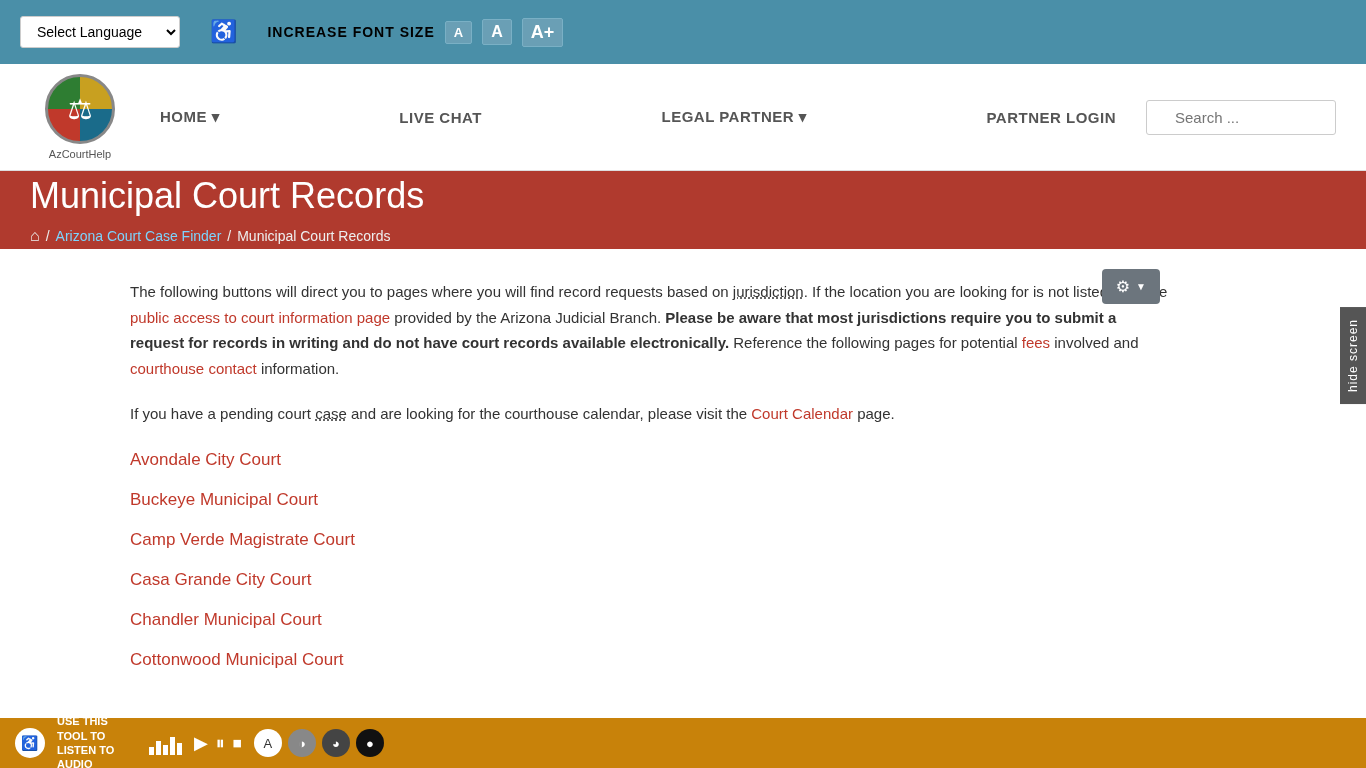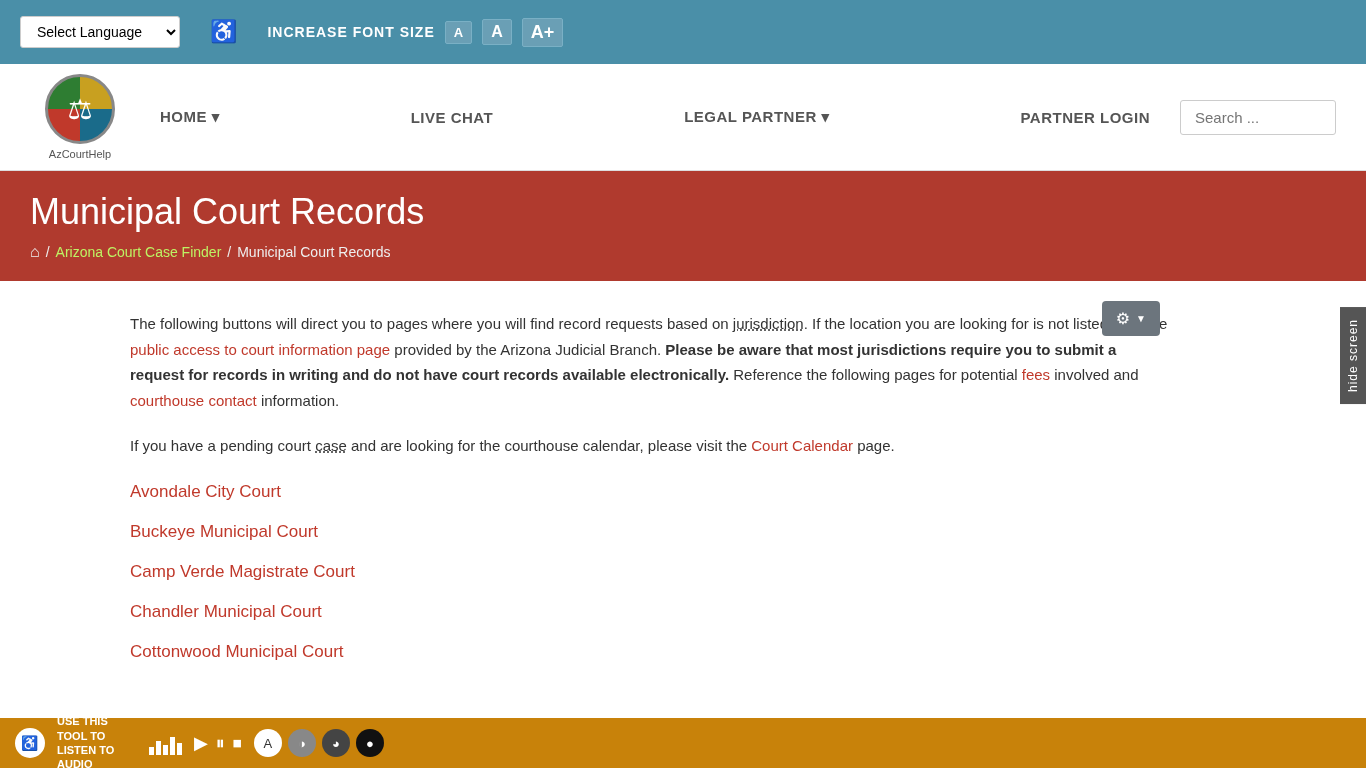--- a/index.html
+++ b/index.html
@@ -30,21 +30,21 @@
     .top-bar .font-size-section {
       display: flex;
       align-items: center;
       gap: 10px;
       color: #fff;
     }
     .top-bar .font-size-label {
       font-size: 14px;
       font-weight: bold;
       letter-spacing: 1px;
-      color: #ffffff;
+      color: #000000;
     }
     .font-btn {
       background: #6a9fb5;
       border: 1px solid #7ab0c5;
       color: #fff;
       padding: 3px 8px;
       cursor: pointer;
       font-weight: bold;
       border-radius: 2px;
       font-size: 13px;
@@ -105,46 +105,46 @@
       cursor: pointer;
       text-decoration: none;
       letter-spacing: 0.5px;
       display: flex;
       align-items: center;
       gap: 4px;
     }
     .search-box {
       border: 1px solid #ccc;
       border-radius: 3px;
-      padding: 8px 14px;
+      padding: 8px 28px;
       font-size: 15px;
-      width: 156px;
+      width: 190px;
       color: #aaa;
       background: #fff;
     }
 
     
     .page-banner {
       background: #b03a2e;
-      padding: 20px 30px;
+      padding: 4px 30px;
       color: #fff;
     }
     .page-title {
       font-size: 36px;
       font-weight: 300;
       margin-bottom: 10px;
     }
     .breadcrumb {
       display: flex;
       align-items: center;
       gap: 6px;
       font-size: 14px;
       color: #eee;
     }
-    .breadcrumb a { color: #bef264; text-decoration: none; }
+    .breadcrumb a { color: #7dd3fc; text-decoration: none; }
     .breadcrumb .sep { color: #eee; }
     .home-icon { font-size: 16px; }
 
     
     .main-content {
       padding: 30px 30px 30px 130px;
       max-width: 1200px;
       position: relative;
       min-height: 400px;
     }
@@ -341,20 +341,23 @@
 
   <ul class="court-list">
     <li>
       <a>Avondale City Court</a>
     </li>
     <li>
       <a>Buckeye Municipal Court</a>
     </li>
     <li>
       <a>Camp Verde Magistrate Court</a>
+    </li>
+    <li>
+      <a>Casa Grande City Court</a>
     </li>
     <li>
       <a>Chandler Municipal Court</a>
     </li>
     <li>
       <a>Cottonwood Municipal Court</a>
     </li>
   </ul>
 </div>
 

